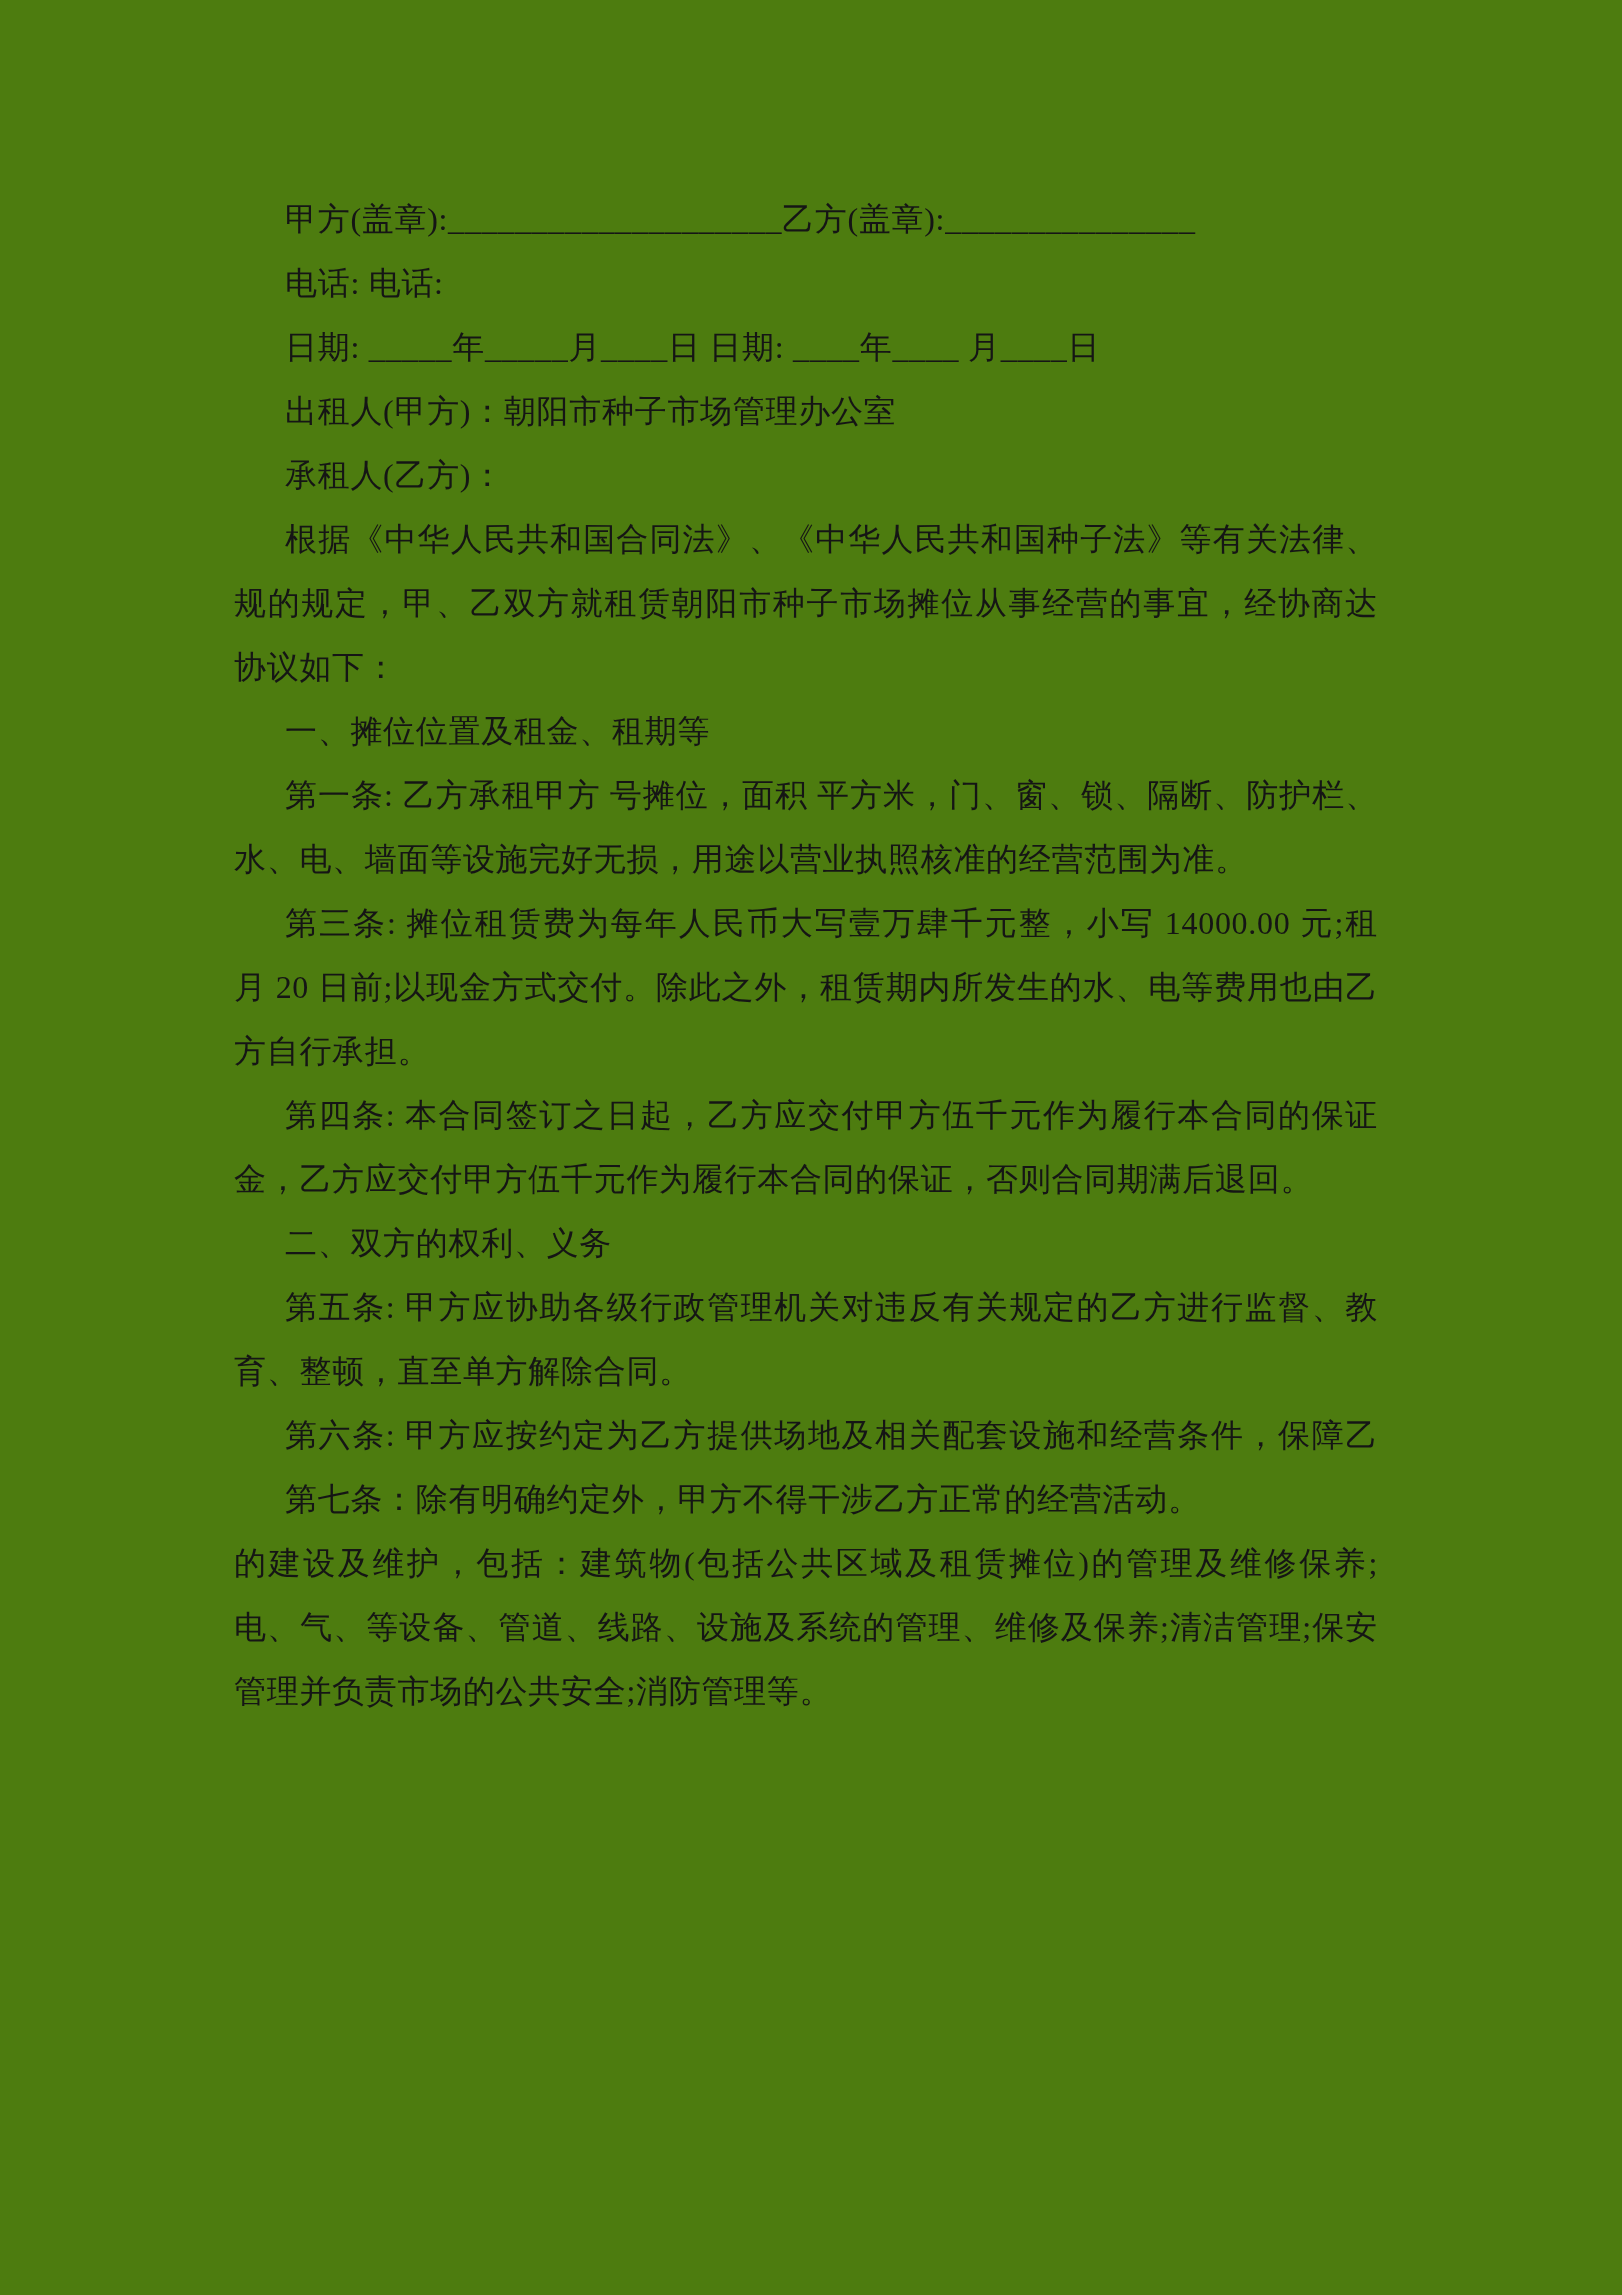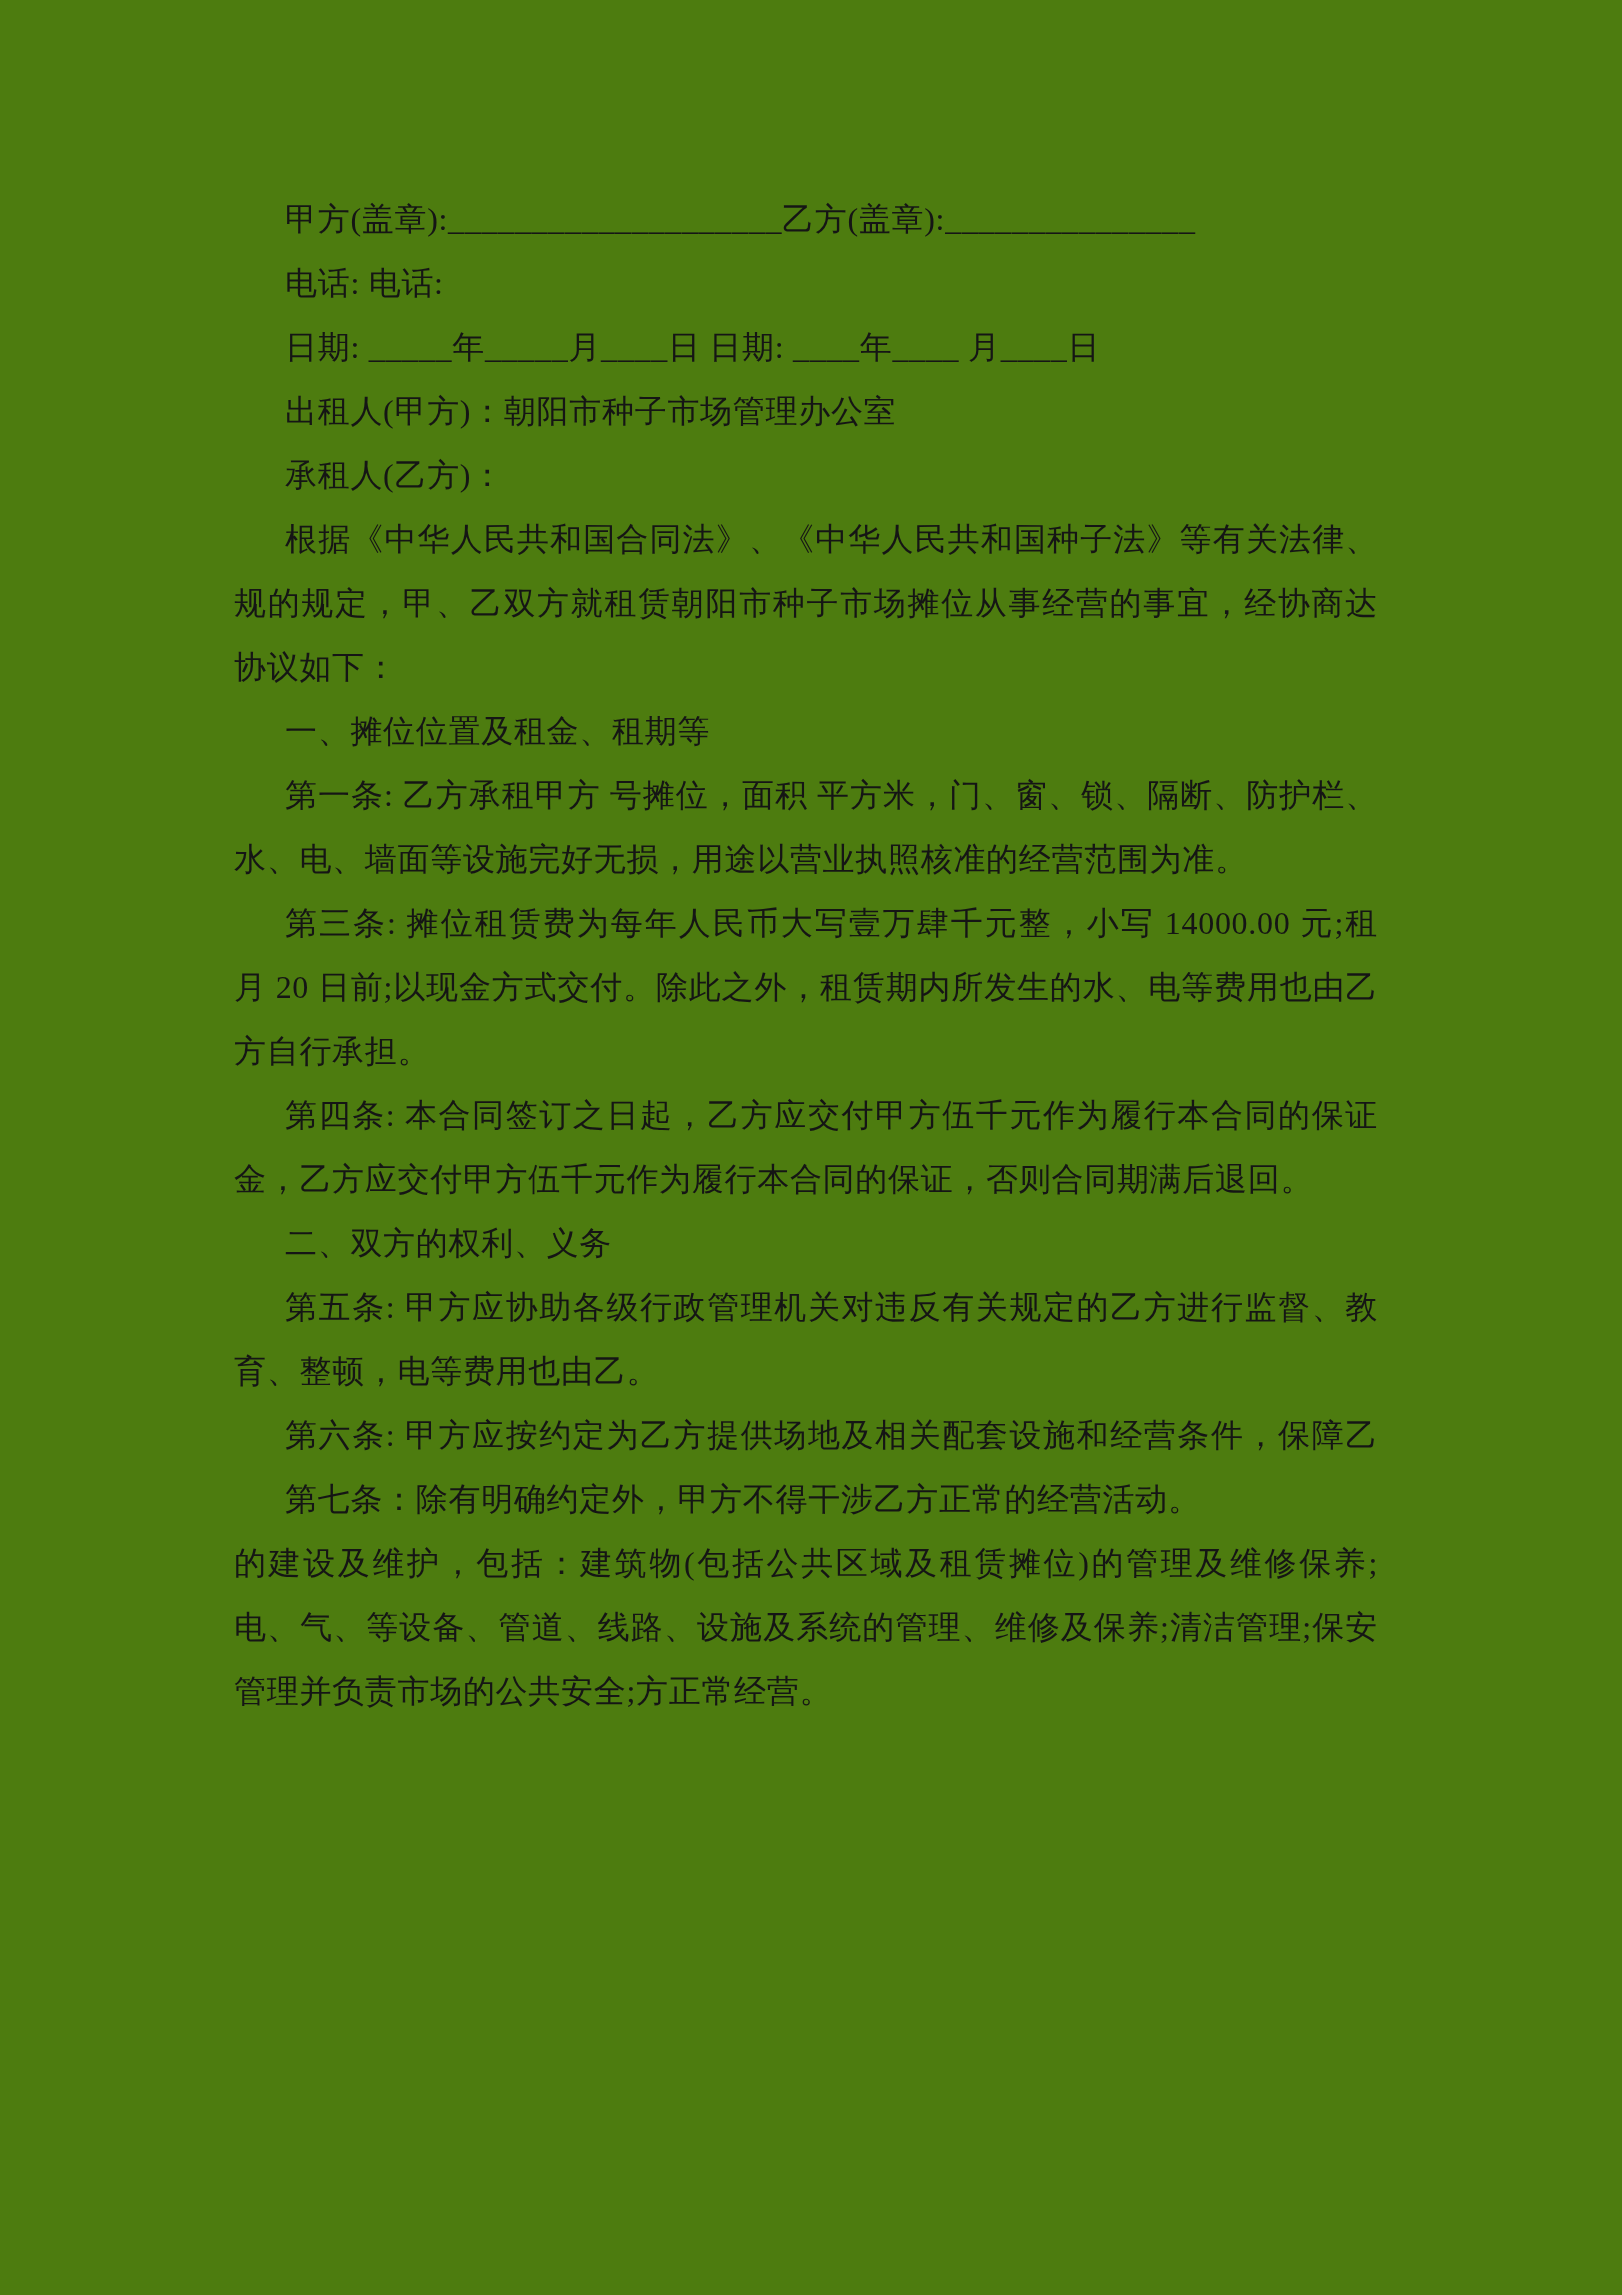--- a/index.html
+++ b/index.html
@@ -62,21 +62,21 @@
     <div class="line ind">一、摊位位置及租金、租期等</div>
     <div class="line ind full">第一条: 乙方承租甲方 号摊位，面积 平方米，门、窗、锁、隔断、防护栏、</div>
     <div class="line">水、电、墙面等设施完好无损，用途以营业执照核准的经营范围为准。</div>
     <div class="line ind full">第三条: 摊位租赁费为每年人民币大写壹万肆千元整，小写 14000.00 元;租</div>
     <div class="line full">月 20 日前;以现金方式交付。除此之外，租赁期内所发生的水、电等费用也由乙</div>
     <div class="line">方自行承担。</div>
     <div class="line ind full">第四条: 本合同签订之日起，乙方应交付甲方伍千元作为履行本合同的保证</div>
     <div class="line">金，乙方应交付甲方伍千元作为履行本合同的保证，否则合同期满后退回。</div>
     <div class="line ind">二、双方的权利、义务</div>
     <div class="line ind full">第五条: 甲方应协助各级行政管理机关对违反有关规定的乙方进行监督、教</div>
-    <div class="line">育、整顿，电等费用也由乙。</div>
+    <div class="line">育、整顿，直至单方解除合同。</div>
     <div class="line ind full">第六条: 甲方应按约定为乙方提供场地及相关配套设施和经营条件，保障乙</div>
     <div class="line ind">第七条：除有明确约定外，甲方不得干涉乙方正常的经营活动。</div>
     <div class="line full">的建设及维护，包括：建筑物(包括公共区域及租赁摊位)的管理及维修保养;水、</div>
     <div class="line full">电、气、等设备、管道、线路、设施及系统的管理、维修及保养;清洁管理;保安</div>
-    <div class="line">管理并负责市场的公共安全;方正常经营。</div>
+    <div class="line">管理并负责市场的公共安全;消防管理等。</div>
   </div>
 </div>
 
 
 </body></html>

